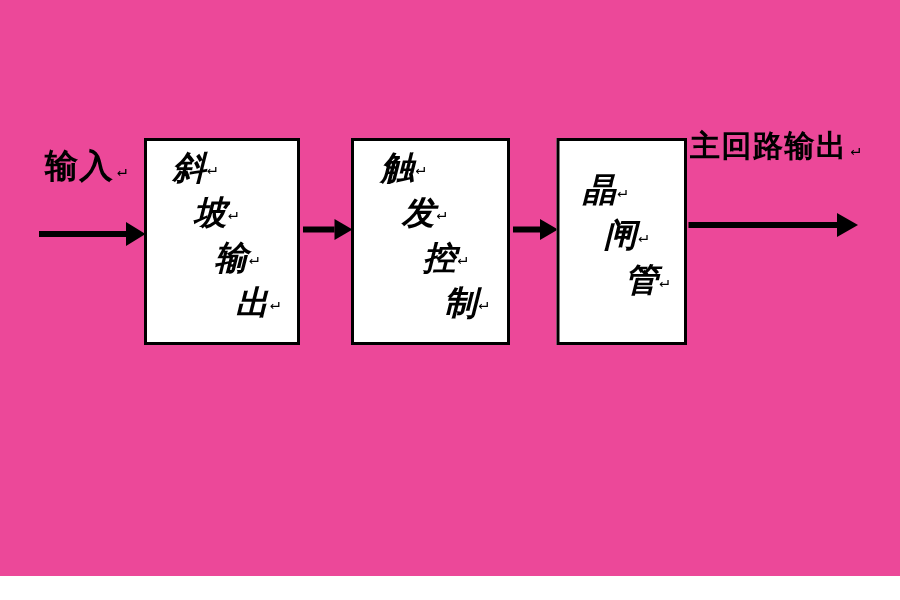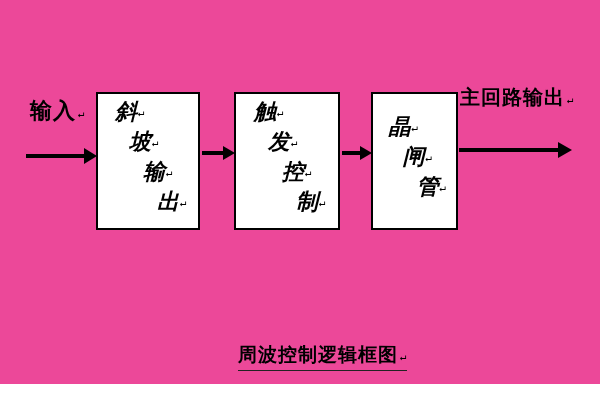--- a/index.html
+++ b/index.html
@@ -126,15 +126,14 @@
       <span class="diag-char" style="left: 46px; top: 69px;">控<span class="ret-mark">↵</span></span>
       <span class="diag-char" style="left: 60px; top: 99px;">制<span class="ret-mark">↵</span></span>
     </div>
 
   <div class="block block-3">
       <span class="diag-char" style="left: 15.5px; top: 24px;">晶<span class="ret-mark">↵</span></span>
       <span class="diag-char" style="left: 29.5px; top: 54px;">闸<span class="ret-mark">↵</span></span>
       <span class="diag-char" style="left: 43.5px; top: 84px;">管<span class="ret-mark">↵</span></span>
     </div>
 
-  <div class="caption"><span>周波控制逻辑框图</span><span class="ret-mark">↵</span></div>
 
 </div>
 
 </body></html>

